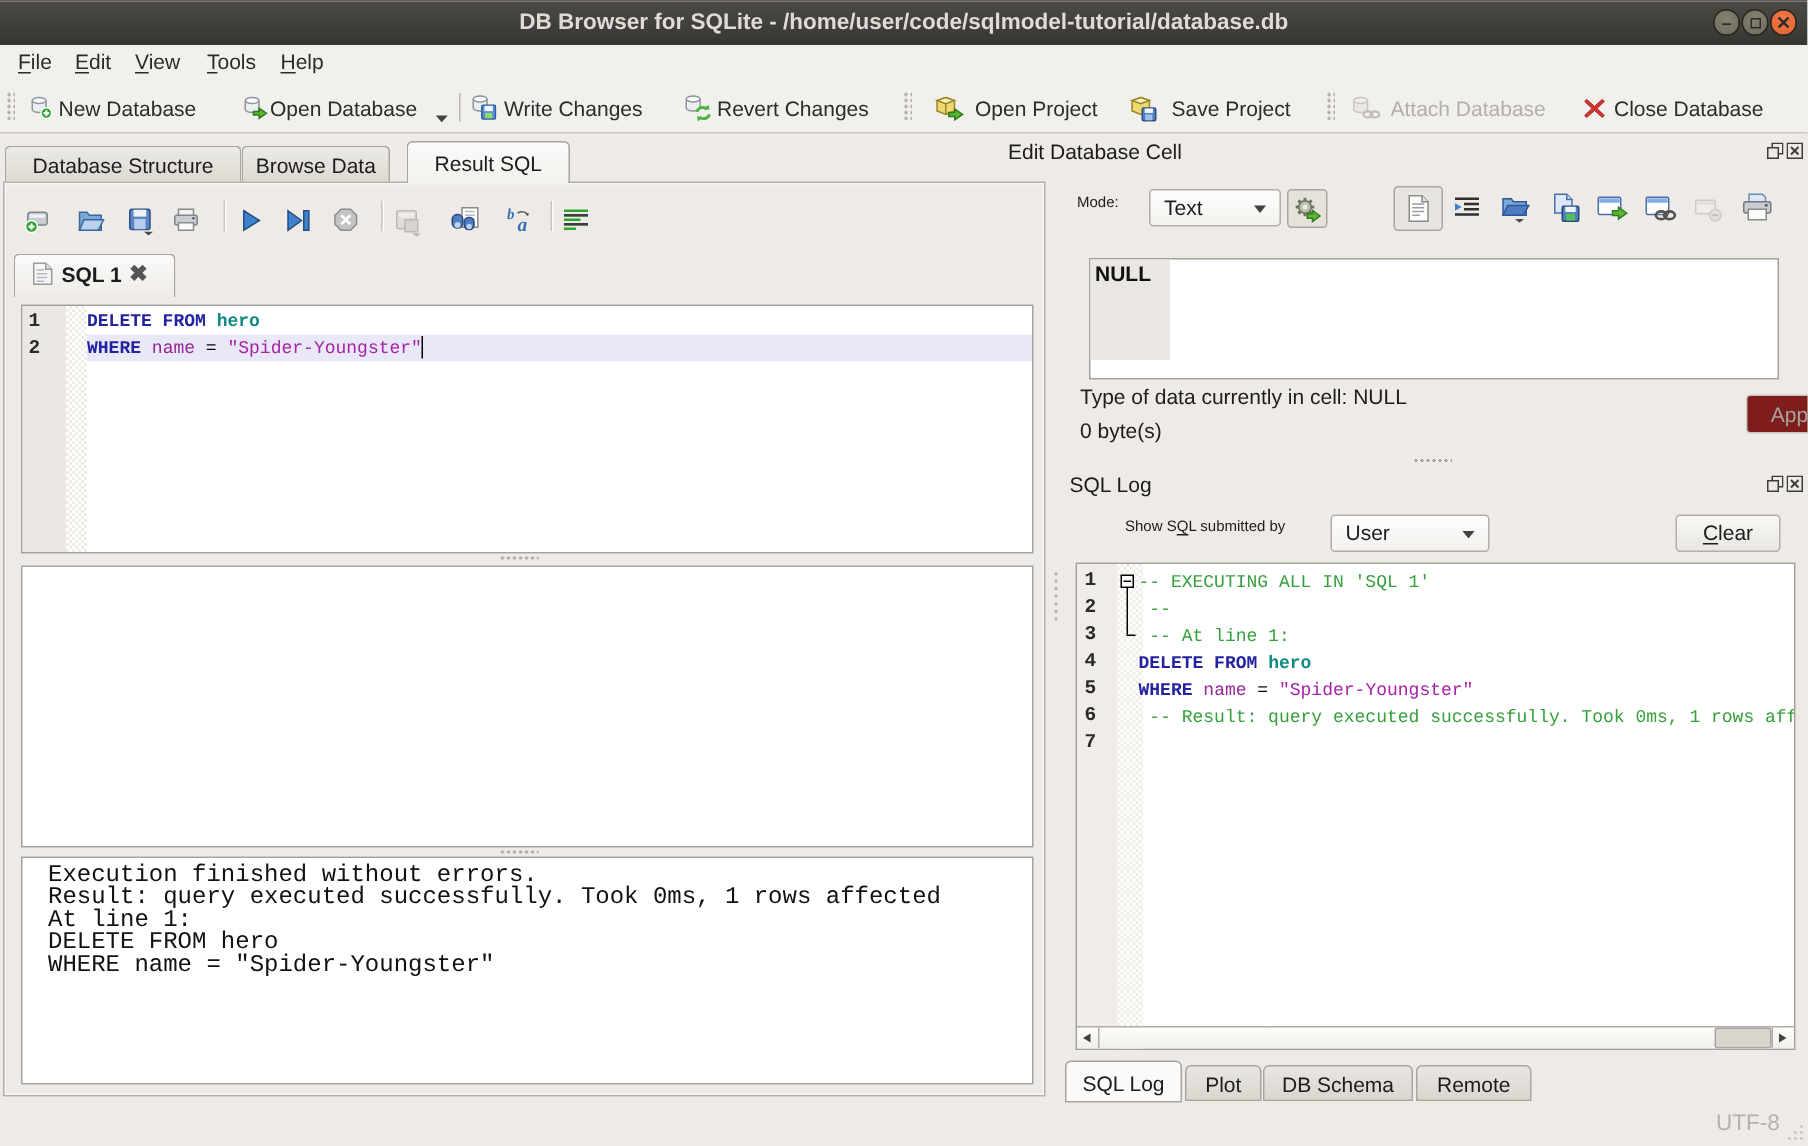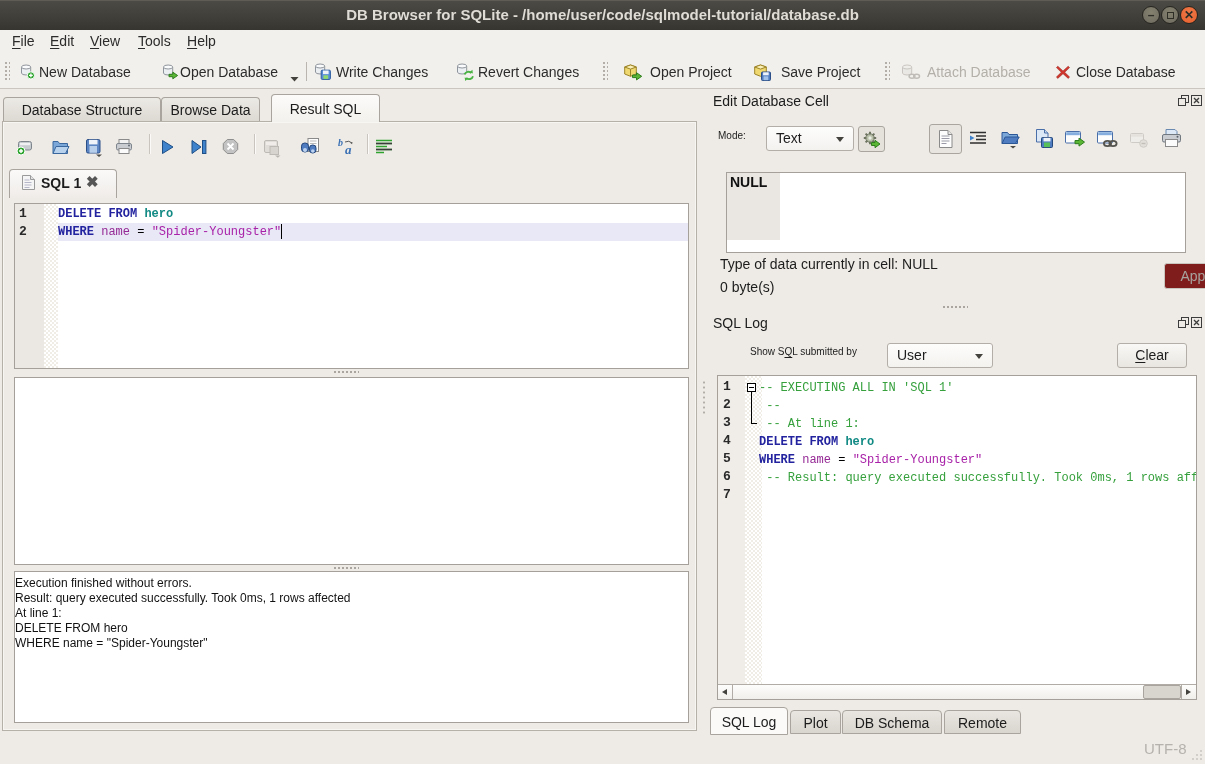--- a/index.html
+++ b/index.html
@@ -48,21 +48,21 @@
 #sqltab { left:6px; top:47px; width:108px; height:29px; background:linear-gradient(#fbfaf9,#efece8); border:1px solid #a9a49d; border-bottom:none; border-radius:4px 4px 0 0; }
 .mono { font-family:"Liberation Mono", monospace; font-size:12px; }
 .kw { color:#23239f; font-weight:bold; }
 .tbl { color:#128a84; font-weight:bold; }
 .idf { color:#952995; }
 .str { color:#a821a8; }
 .cmt { color:#35a03c; }
 
 #editor { left:11px; top:81px; width:675px; height:166px; overflow:hidden; }
 #resultgrid { left:11px; top:255px; width:675px; height:188px; }
-#execlog { left:11px; top:449px; width:675px; height:152px; font-family:Liberation Sans, sans-serif; font-size:12px; line-height:15px; color:#121212; padding:4px 0 0 0; white-space:pre; }
+#execlog { left:11px; top:449px; width:675px; height:152px; font-family:Liberation Mono, monospace; font-size:16px; line-height:15px; color:#121212; padding:4px 0 0 17px; white-space:pre; }
 .gutter { position:absolute; left:0; top:0; bottom:0; background:#ebe8e3; }
 .foldmargin { position:absolute; top:0; bottom:0; background:#fbfaf7;
   background-image:conic-gradient(#f0ece6 25%, #ffffff 25% 50%, #f0ece6 50% 75%, #ffffff 75%);
   background-size:4px 4px; }
 .lnum { position:absolute; font-family:"Liberation Mono", monospace; font-size:13px; font-weight:bold; color:#2a2a2a; }
 .codeline { position:absolute; white-space:pre; line-height:18px; }
 
 
 .rtitle { font-size:14px; color:#1c1c1c; }
 #apply { left:1116px; top:263px; width:68px; height:26px; border:1px solid #c9c5bf; border-radius:3px; background:#7f1d1d; color:#a7a39d; font-size:14px; text-align:center; line-height:24px;margin-left:48px; }
@@ -148,21 +148,21 @@
 
   <div class="abs frame-w" id="execlog">Execution finished without errors.
 Result: query executed successfully. Took 0ms, 1 rows affected
 At line 1:
 DELETE FROM hero
 WHERE name = "Spider-Youngster"</div>
 </div>
 
 <div class="abs" style="left:703px; top:380px; width:2px; height:34px; background-image:radial-gradient(circle,#b3aea7 1px,transparent 1.2px); background-size:2px 5px;"></div>
 
-<div class="abs rtitle" style="left:713px; top:93px;">Edit Database Cell</div>
+<div class="abs rtitle" style="left:672px; top:93px;">Edit Database Cell</div>
 <div class="abs dock-ico" id="dock1a" style="left:1178px; top:95px;"></div>
 <div class="abs dock-ico" id="dock1b" style="left:1191px; top:95px;"></div>
 
 <div class="abs" style="left:718px; top:130px; font-size:10px; color:#1d1d1d;">Mode:</div>
 <div class="abs combo" style="left:766px; top:126px; width:88px; height:25px;">
     <span style="position:absolute; left:9px; top:3px;">Text</span>
     <span class="arr"></span>
   </div>
 <div class="abs iconbtn" id="gearbtn" style="left:858px; top:126px; width:27px; height:26px;"></div>
 <div class="abs iconbtn" id="docbtn" style="left:929px; top:124px; width:33px; height:30px; background:#e8e5e0;"></div>

